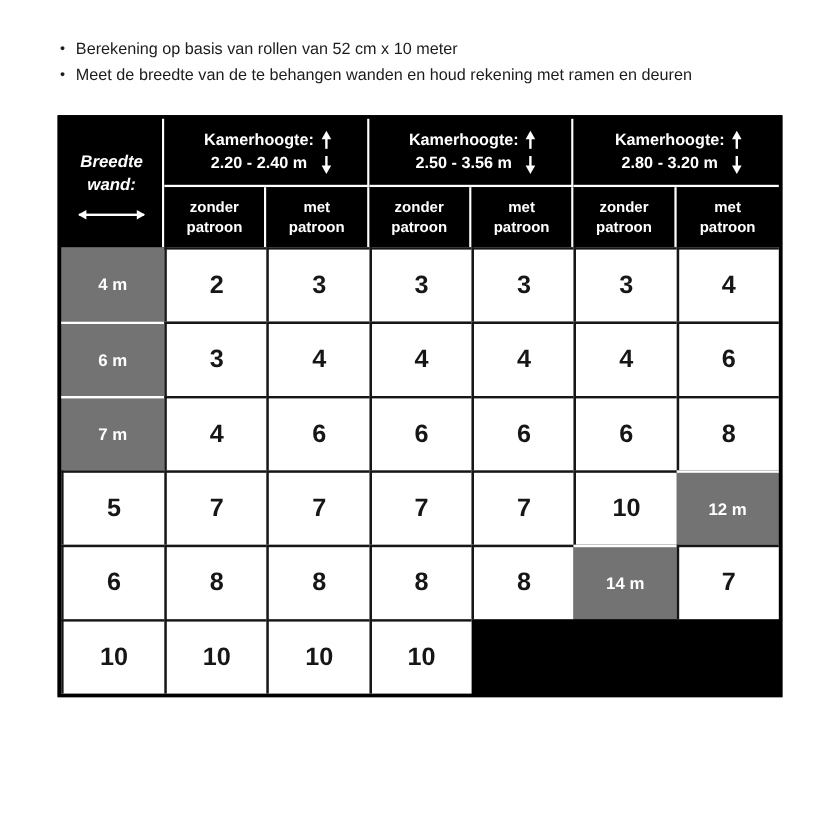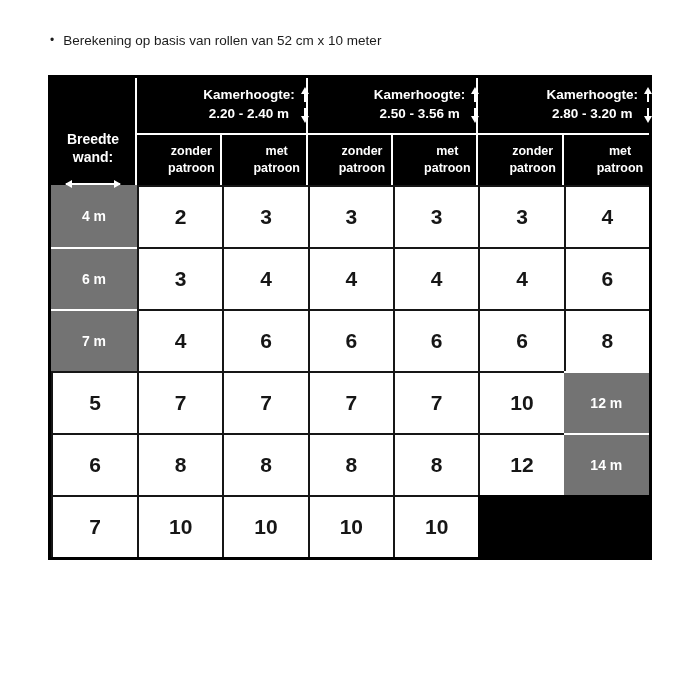--- a/index.html
+++ b/index.html
@@ -30,29 +30,29 @@
     width:604px;
     grid-template-columns:86px repeat(6,1fr);
     grid-template-rows:57px 50px repeat(6,62px);
     border:3px solid #000;
     background:#000;
   }
   .roll-table > div { box-sizing:border-box; }
 
   .hcell {
     background:#000; color:#fff;
-    display:flex; align-items:center; justify-content:flex-end;
+    display:flex; align-items:center; justify-content:center;
     text-align:center; font-weight:700;
   }
   .corner {
     grid-row:1 / 3; flex-direction:column; gap:14px;
     border-right:2px solid #fff;
     font-size:14px; line-height:1.3;
   }
-  .corner .lbl { max-width:64px; }
+  .corner .lbl { max-width:64px;font-style:italic; }
   .group {
     grid-column:span 2;
     border-bottom:2px solid #fff;
     gap:9px; font-size:13.5px; line-height:1.4;
   }
   .group.sep { border-right:2px solid #fff; }
   .sub { font-size:12.5px; line-height:1.3; }
   .sub.sep { border-right:2px solid #fff; }
   .sub .lbl { max-width:58px; }
 
@@ -94,20 +94,21 @@
   .gtext { display:flex; flex-direction:column; }
 </style>
 </head>
 <body>
 
 <div class="wrap">
 
 
   <ul class="notes">
     <li>Berekening op basis van rollen van 52 cm x 10 meter</li>
+    <li>Meet de breedte van de te behangen wanden en houd rekening met ramen en deuren</li>
   </ul>
 
   <div class="roll-table">
 
     <div class="hcell corner">
       <span class="lbl">Breedte wand:</span>
       <span class="arrow-h"></span>
     </div>
 
     <div class="hcell group sep">
@@ -190,21 +191,20 @@
     <div class="data">7</div>
     <div class="data">7</div>
     <div class="data">10</div>
 
     <div class="rowlabel sep">12 m</div>
     <div class="data">6</div>
     <div class="data">8</div>
     <div class="data">8</div>
     <div class="data">8</div>
     <div class="data">8</div>
-    <div class="data">12</div>
 
     <div class="rowlabel sep">14 m</div>
     <div class="data">7</div>
     <div class="data">10</div>
     <div class="data">10</div>
     <div class="data">10</div>
     <div class="data">10</div>
 
   </div>
 </div>

